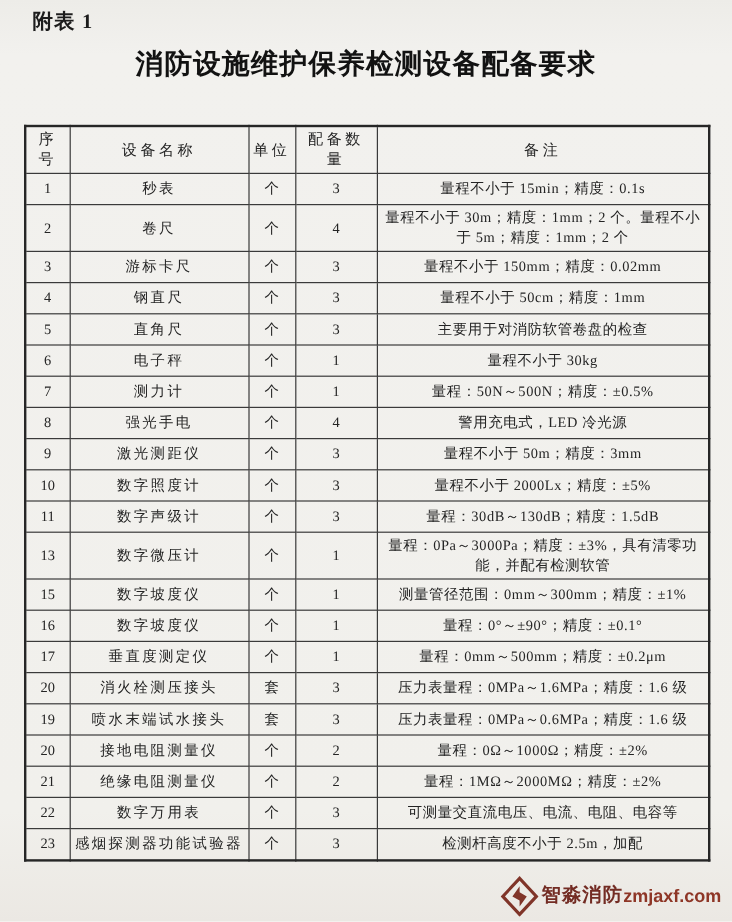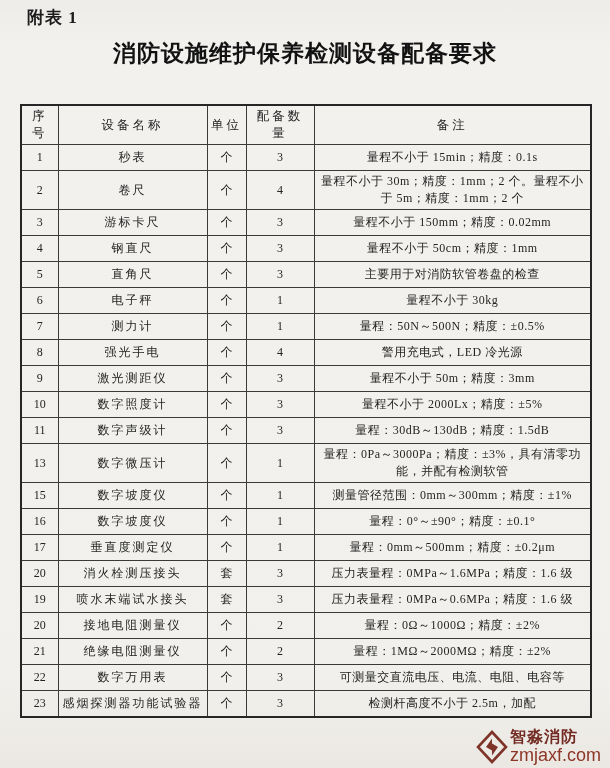--- a/index.html
+++ b/index.html
@@ -35,27 +35,27 @@
   table.equip td{height:21px;}
   td.c-name{letter-spacing:2px;}
   td.c-remark{text-align:left;padding-left:6px;padding-right:4px;letter-spacing:0.5px;}
   td.c-no, td.c-qty{font-family:"Liberation Serif","DejaVu Serif",serif;font-size:12.5px;}
   .watermark{
     position:absolute;right:9px;bottom:4px;z-index:5;
     display:flex;align-items:center;gap:2px;
     opacity:0.96;
   }
   .wm-logo{flex:0 0 auto;display:block;}
-  .wm-text{display:flex;flex-direction:column;line-height:1;}
+  .wm-text{display:flex;flex-direction:row;line-height:1;}
   .wm-brand{
     font-size:16px;font-weight:bold;letter-spacing:1px;
     font-family:"Liberation Sans","DejaVu Sans",sans-serif;
   }
   .wm-url{
-    font-size:18px;font-weight:normal;margin-top:1px;
+    font-size:15px;font-weight:bold;margin-top:1px;
     font-family:"Liberation Sans","DejaVu Sans",sans-serif;
   }
 </style>
 </head>
 <body>
 
 <div class="appendix-label">附表 1</div>
 
 <div class="doc-title">消防设施维护保养检测设备配备要求</div>
 

